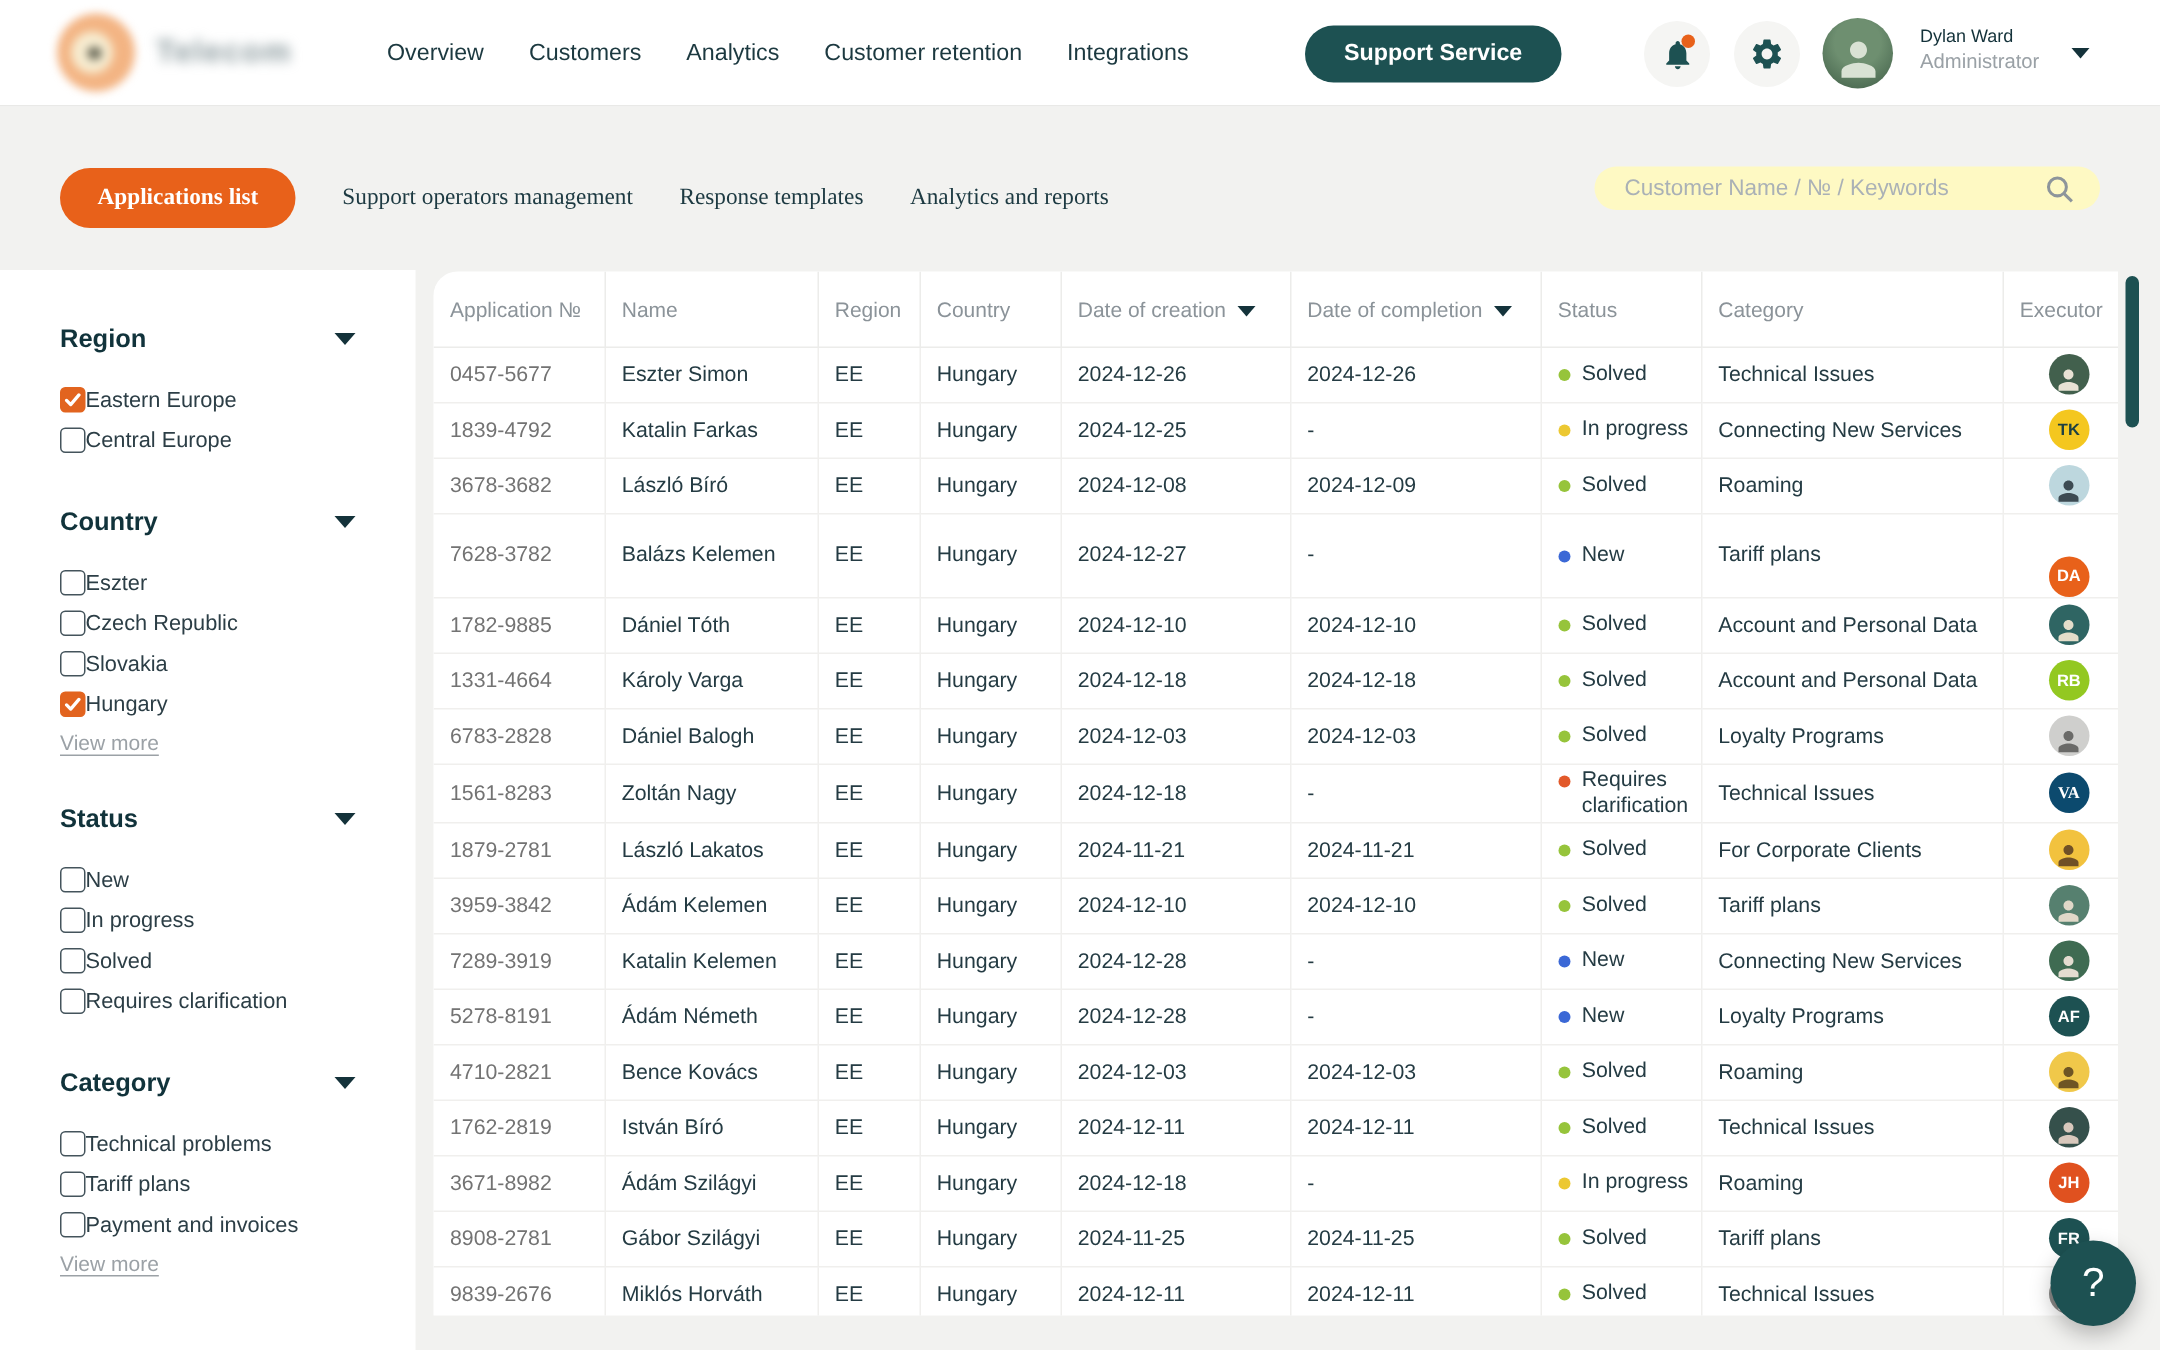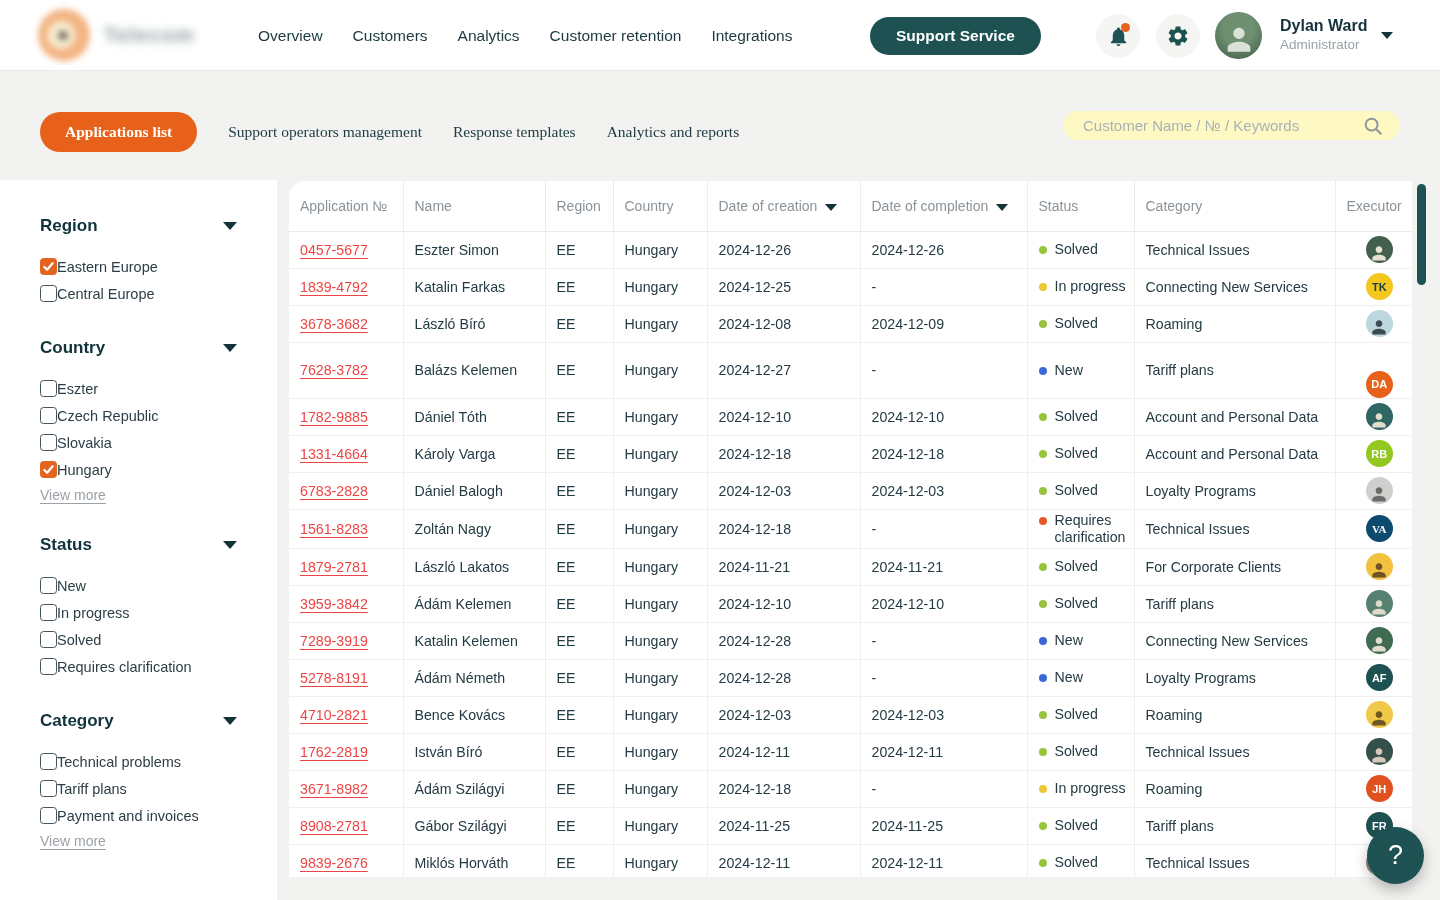--- a/index.html
+++ b/index.html
@@ -25,21 +25,21 @@
   .icon-circle { position:absolute; top:14px; width:44px; height:44px; border-radius:50%;
     background:#f5f5f3; display:flex; align-items:center; justify-content:center; cursor:pointer; }
   .icon-circle.bell { left:1096px; }
   .icon-circle.gear { left:1156px; }
   .bell-dot { position:absolute; right:10px; top:9px; width:9px; height:9px; border-radius:50%; background:#e8611a; }
   .user-avatar { position:absolute; left:1215px; top:12px; width:47px; height:47px; border-radius:50%;
     overflow:hidden; background:radial-gradient(circle at 50% 35%, #6e8f70 0 40%, #3e5c46 100%);
     display:flex; justify-content:center; cursor:pointer; }
   .user-avatar svg { margin-top:10px; }
   .user-meta { position:absolute; left:1280px; top:17px; cursor:pointer; }
-  .user-name { font-size:16px; font-weight:700; color:#14323a; }
+  .user-name { font-size:12px; font-weight:400; color:#14323a; }
   .user-role { font-size:13.5px; color:#9aa1a6; margin-top:2px; }
   .user-caret { position:absolute; left:1381px; top:32px; width:0; height:0;
     border-left:6px solid transparent; border-right:6px solid transparent;
     border-top:7px solid #14323a; cursor:pointer; }
 
   
   .tabs-row { position:absolute; left:40px; top:112px; display:flex; align-items:center; gap:31px; }
   .tab { font-size:15.5px; font-weight:500; color:#1d3a42; cursor:pointer; white-space:nowrap;font-family:Liberation Serif, serif; }
   .tab.active { background:#e8611a; color:#ffffff; font-weight:700;
     height:40px; display:flex; align-items:center; padding:0 25px; border-radius:21px; }
@@ -70,21 +70,21 @@
   .table-panel { position:absolute; left:289px; top:181px; width:1123px; height:696px;
     background:#ffffff; border-radius:16px 0 0 0; overflow:hidden; }
   table { border-collapse:collapse; table-layout:fixed; width:1123px; }
   th { height:50px; text-align:left; font-size:14px; font-weight:400; color:#8b9399;
     padding-left:11px; border-right:1px solid #ececea; border-bottom:1px solid #ececea;
     white-space:nowrap; }
   th:last-child { border-right:none; }
   td { height:37px; font-size:14.2px; color:#243b43; padding-left:11px;
     border-right:1px solid #f0efed; border-bottom:1px solid #f0efed; white-space:nowrap; }
   td:last-child { border-right:none; }
-  .app-link { color:#ef4444; text-decoration:underline; text-underline-offset:3px; cursor:pointer;text-align:center; }
+  .app-link { color:#737373; text-underline-offset:3px; cursor:pointer;text-align:center; }
   .sort-caret { display:inline-block; width:0; height:0; margin-left:8px;
     border-left:6px solid transparent; border-right:6px solid transparent;
     border-top:7px solid #14333b; vertical-align:middle; cursor:pointer; }
   .status-cell { display:flex; align-items:flex-start; gap:8px; padding:2px 0; }
   .status-dot { width:8px; height:8px; border-radius:50%; margin-top:5px; flex:0 0 auto; }
   .status-text { max-width:88px; white-space:normal; line-height:17px; }
   .exec-cell { display:flex; justify-content:center; align-items:center; }
   .avatar { width:27px; height:27px; border-radius:50%; overflow:hidden;
     display:flex; align-items:center; justify-content:center;
     font-size:11px; font-weight:700; }

